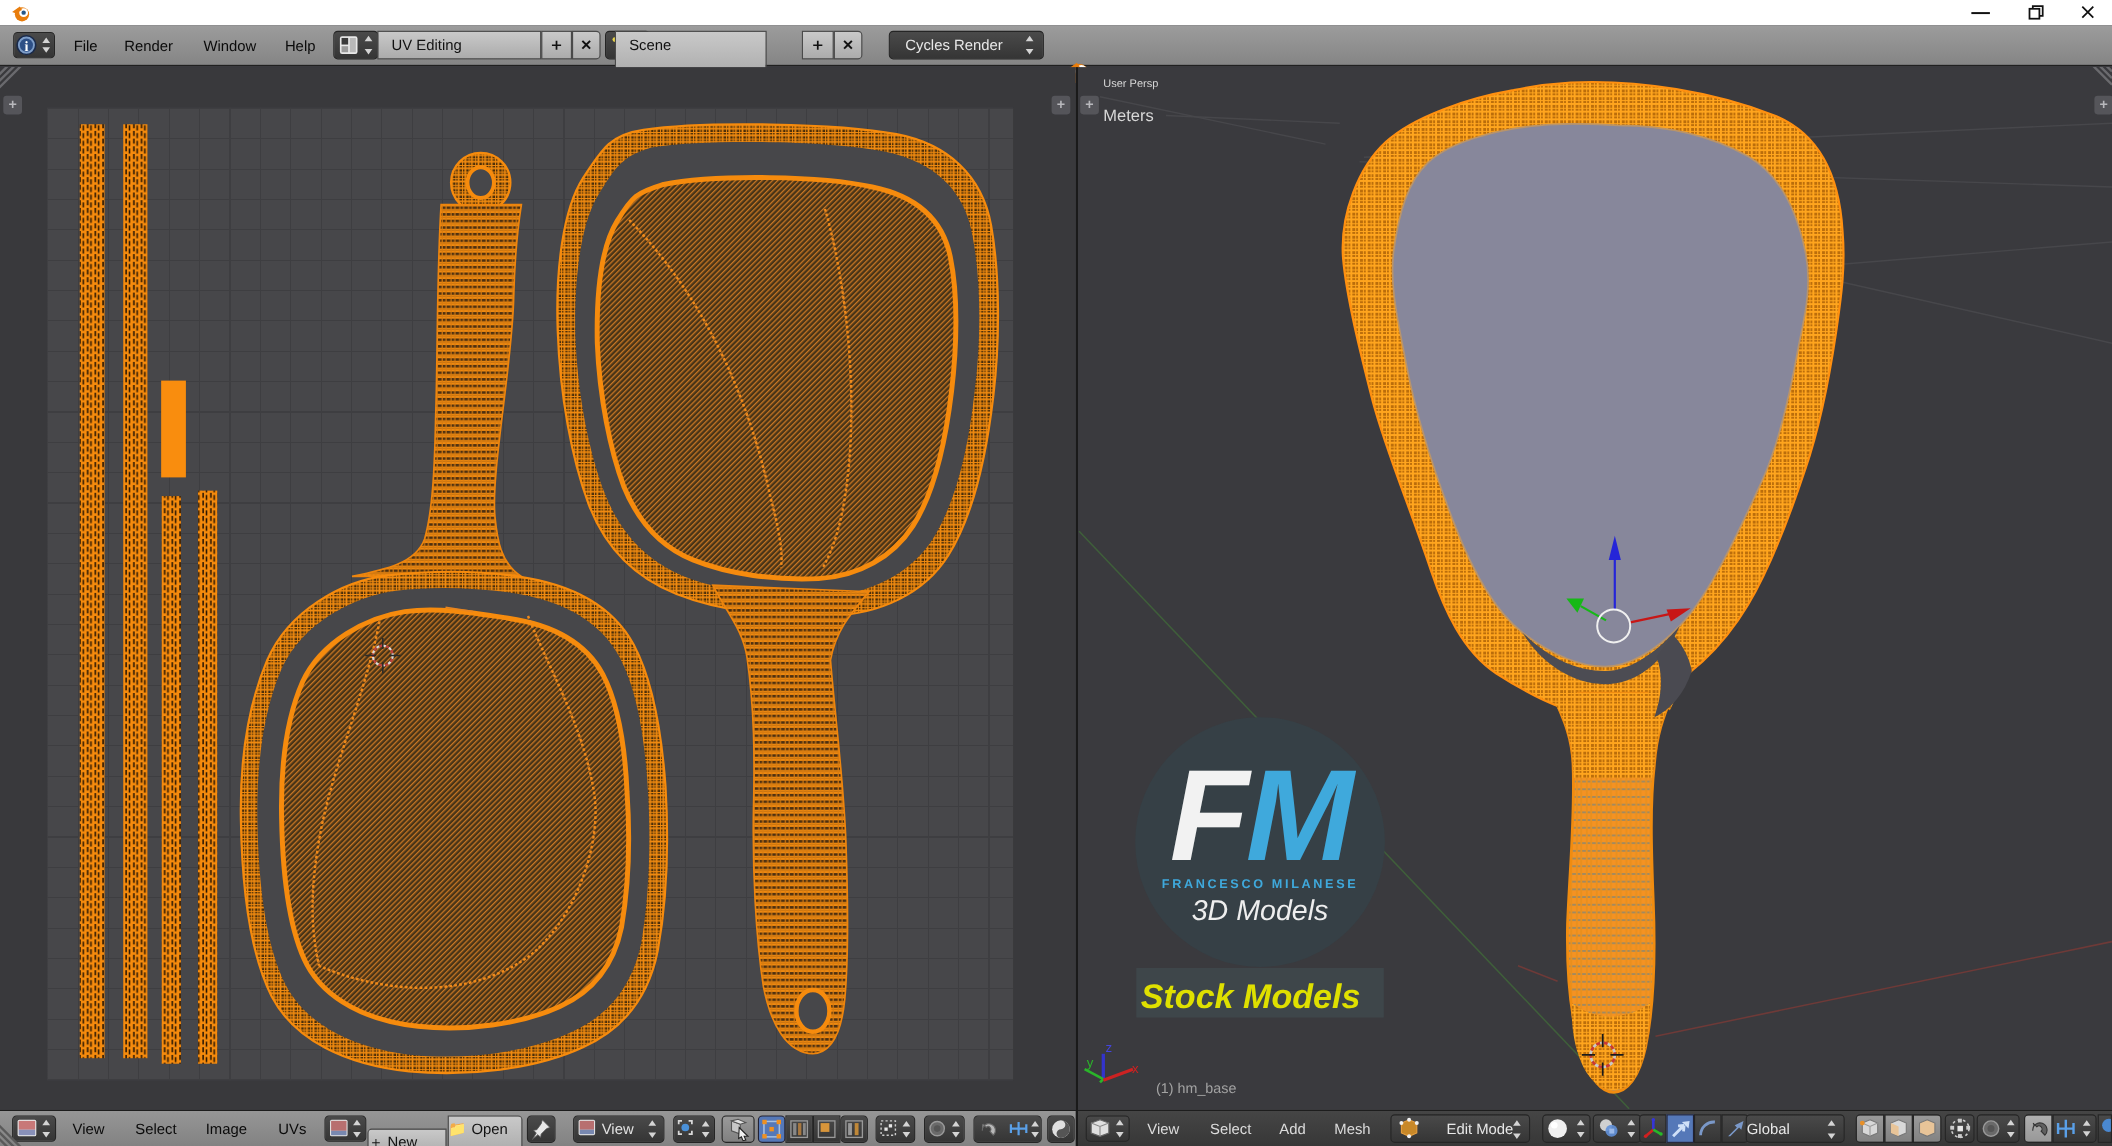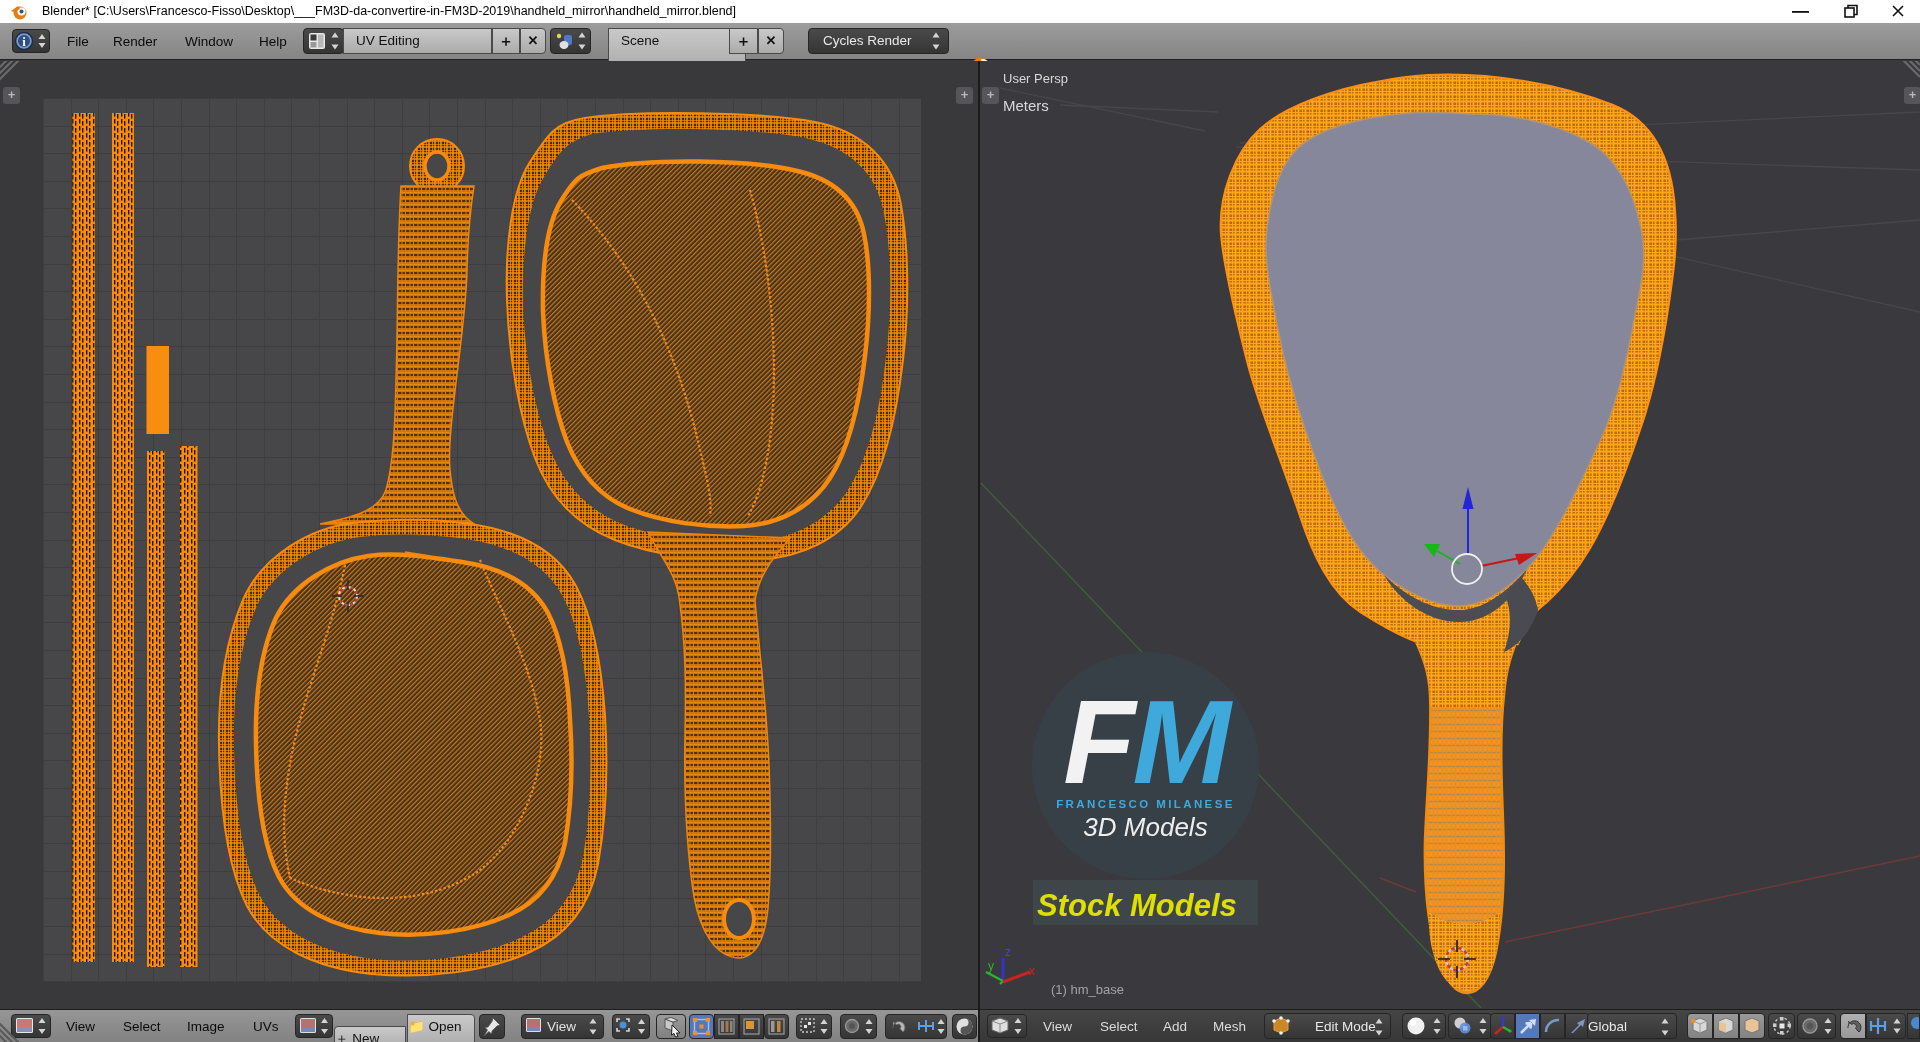--- a/index.html
+++ b/index.html
@@ -31,21 +31,20 @@
 </style>
 </head>
 <body>
 <div id="titlebar">
   <svg class="abs" style="left:10px;top:3px" width="18" height="18" viewBox="0 0 18 18">
     <circle cx="10" cy="10" r="6.5" fill="#e87d0d"></circle>
     <circle cx="11.5" cy="8.5" r="4" fill="#fff"></circle>
     <circle cx="11.5" cy="8.5" r="2" fill="#265787"></circle>
     <path d="M1,8 L8,3 L10,6 L4,9 Z" fill="#e87d0d"></path>
   </svg>
-  <div id="titletext">Blender* [C:\Users\Francesco-Fisso\Desktop\___FM3D-da-convertire-in-FM3D-2019\handheld_mirror\handheld_mirror.blend]</div>
   <svg class="abs" style="left:1792px;top:0" width="128" height="23" viewBox="0 0 128 23">
     <rect x="0" y="11" width="17" height="1.8" fill="#111"></rect>
     <g stroke="#111" stroke-width="1.6" fill="none">
       <rect x="53" y="8" width="9" height="9"></rect>
       <path d="M56,8 V5.5 H65 V14.5 H62"></path>
     </g>
     <path d="M101,6 L111,16 M111,6 L101,16" stroke="#111" stroke-width="1.6"></path>
   </svg>
 </div>
 
@@ -80,21 +79,21 @@
 
   <div class="darkbtn" style="left:550px;top:5px;width:41px;height:26px">
     <svg width="39" height="24" viewBox="0 0 39 24">
       <circle cx="8" cy="7" r="2.2" fill="#e8d44c"></circle>
       <rect x="13" y="6" width="8" height="10" rx="2" fill="#5077c8"></rect>
       <ellipse cx="13" cy="16" rx="4.5" ry="4" fill="#e0e0e0"></ellipse>
       <path d="M31,3.5 L27.5,8.5 L34.5,8.5 Z" fill="#d4d4d4"></path>
         <path d="M31,20.5 L27.5,15.5 L34.5,15.5 Z" fill="#d4d4d4"></path>
     </svg>
   </div>
-  <div class="lightfield" style="left:608px;top:5px;width:138px;height:42px;border-radius:0;line-height:24px;padding-left:12px">Scene</div>
+  <div class="lightfield" style="left:559px;top:5px;width:138px;height:42px;border-radius:0;line-height:24px;padding-left:12px">Scene</div>
   <div class="lightfield" style="left:729px;top:5px;width:29px;height:26px;border-radius:0;text-align:center;line-height:24px;font-weight:bold;font-size:15px">＋</div>
   <div class="lightfield" style="left:758px;top:5px;width:26px;height:26px;border-radius:0 4px 4px 0;text-align:center;line-height:24px;font-weight:bold;font-size:13px">✕</div>
 
   <div class="darkbtn" style="left:808px;top:5px;width:141px;height:26px;color:#e8e8e8;font-size:13.5px;line-height:24px;padding-left:14px">Cycles Render
     <svg width="12" height="24" viewBox="0 0 12 24" style="position:absolute;right:6px;top:0">
       <path d="M6,3.5 L2.5,8.5 L9.5,8.5 Z" fill="#d4d4d4"></path>
         <path d="M6,20.5 L2.5,15.5 L9.5,15.5 Z" fill="#d4d4d4"></path>
     </svg>
   </div>
   <svg class="abs" style="left:967px;top:30px" width="26" height="26" viewBox="0 0 26 26">
@@ -488,21 +487,21 @@
 
   <div class="abs" style="left:52px;top:591px;width:227px;height:227px;border-radius:50%;background:#364046;"></div>
   <div class="abs" style="left:52px;top:591px;width:227px;height:227px;text-align:center;color:#fff;">
     <div style="font-size:118px;font-style:italic;font-weight:bold;line-height:0.92;margin-top:36px;letter-spacing:-3px"><span style="color:#f2f2f2">F</span><span style="color:#3fa9dc">M</span></div>
     <div style="font-size:11.5px;color:#3fa9dc;letter-spacing:2.4px;margin-top:1px;font-weight:bold">FRANCESCO MILANESE</div>
     <div style="font-size:26px;font-style:italic;margin-top:2px;color:#eeeeee">3D Models</div>
   </div>
   <div class="abs" style="left:53px;top:819px;width:225px;height:45px;background:#3e464a;"></div>
   <div class="abs" style="left:57px;top:827px;font-size:31px;font-weight:bold;font-style:italic;color:#dfe000;">Stock Models</div>
 
-  <div class="abs" style="left:23px;top:10px;font-size:13px;color:#d8d8d8">User Persp</div>
+  <div class="abs" style="left:23px;top:10px;font-size:10px;color:#d8d8d8">User Persp</div>
   <div class="abs" style="left:23px;top:36px;font-size:15px;color:#d8d8d8">Meters</div>
   <div class="abs" style="left:71px;top:921px;font-size:13px;color:#a3a3a3">(1) hm_base</div>
   <div class="plusicon" style="left:2px;top:26px">+</div>
   <div class="plusicon" style="left:924px;top:26px">+</div>
 </div>
 <svg class="abs" style="left:0px;top:61px" width="20" height="20" viewBox="0 0 20 20">
   <path d="M-2,8 L8,-2 M-2,14 L14,-2 M-2,20 L20,-2" stroke="#6a6a6e" stroke-width="2.2" fill="none"></path>
 </svg>
 <svg class="abs" style="left:0px;top:1022px" width="20" height="20" viewBox="0 0 20 20">
   <path d="M-2,12 L12,26 M-2,6 L16,24 M-2,0 L20,22" stroke="#5a5a5a" stroke-width="2.2" fill="none"></path>

